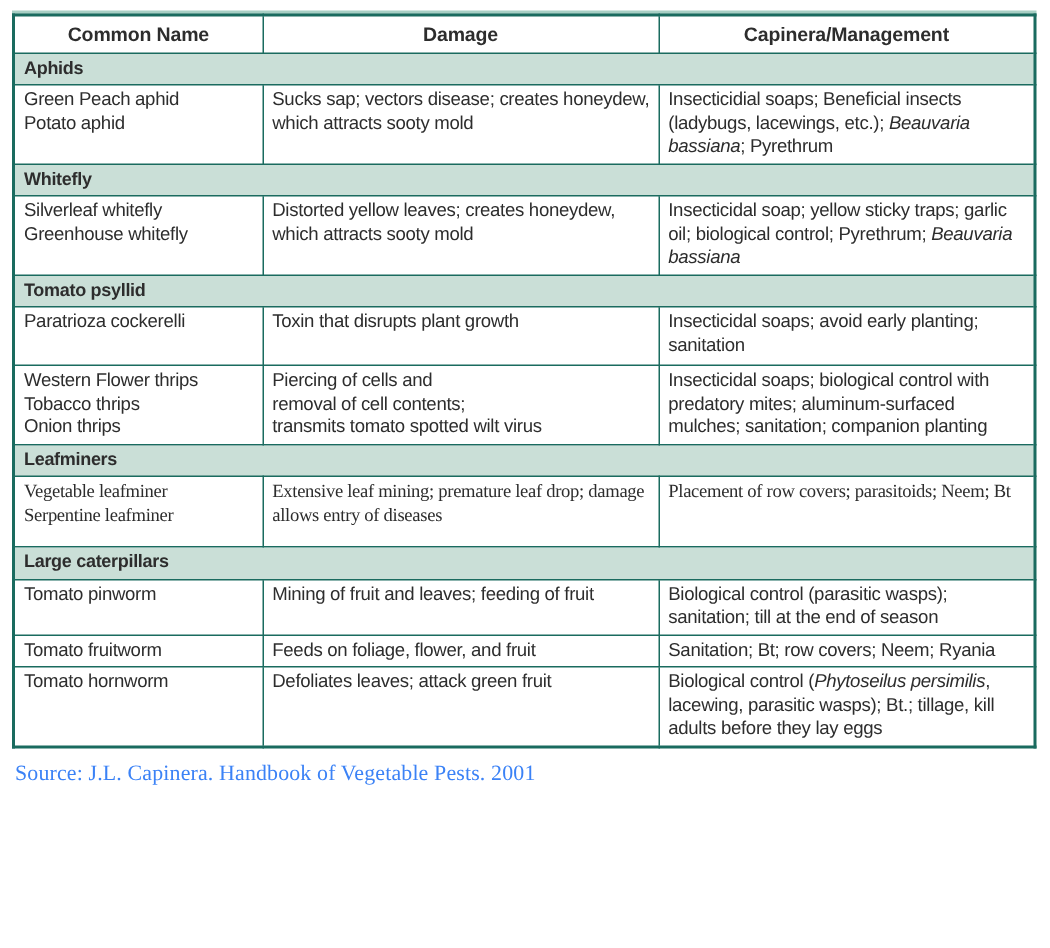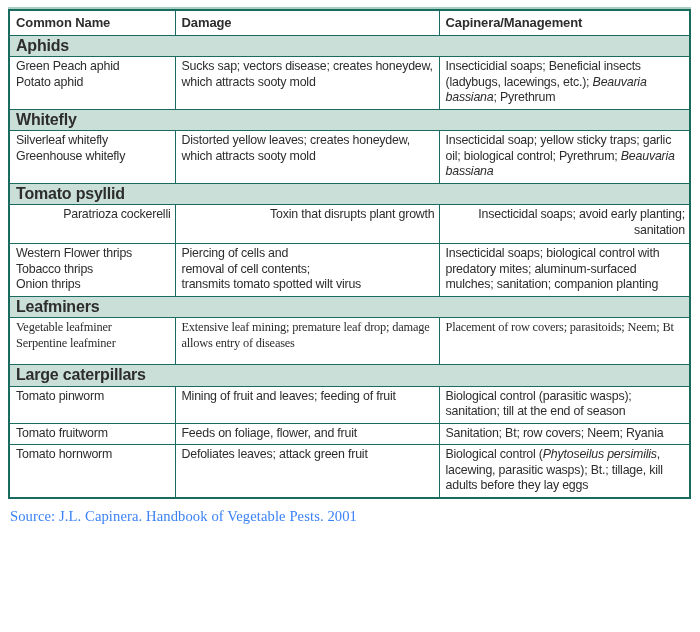--- a/index.html
+++ b/index.html
@@ -40,30 +40,31 @@
     white-space: pre-line;
     color: var(--text, #2d2d2d);
     overflow: hidden;
   }
   th {
     font-size: 13px;
     font-weight: bold;
     padding: 4px 6px;
     letter-spacing: -0.1px;
     white-space: normal;
+    text-align: center;
   }
   tr.band td {
     background: var(--band, #cadfd7);
     font-weight: bold;
-    font-size: 16px;
+    font-size: 12px;
     padding: 2px 6px 3px 6px;
     white-space: normal;
   }
   tr.r-leafminers td { height: 41px; font-family: Liberation Serif, serif; }
-  tr.r-psyllid td { height: 33px; text-align: right; }
+  tr.r-psyllid td { height: 33px; }
   tr.r-spider td { height: 52px; }
   td i { font-style: italic; }
   .source-line {
     font-family: "Liberation Serif", serif;
     font-size: 14.6px;
     color: #3b82f6;
     margin: 9px 0 0 2px;
     letter-spacing: 0.1px;
   }
 </style>

